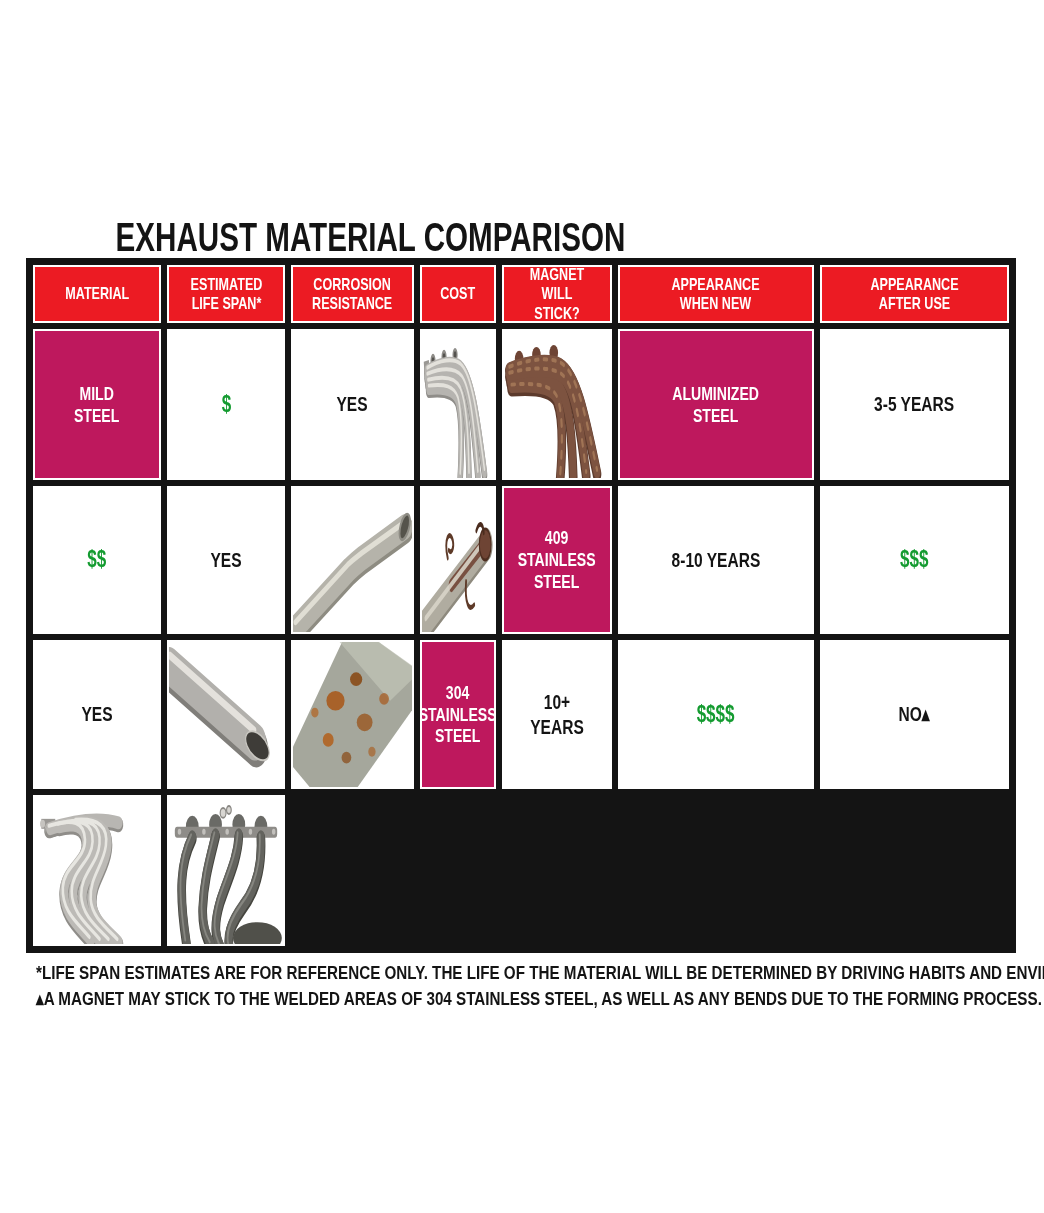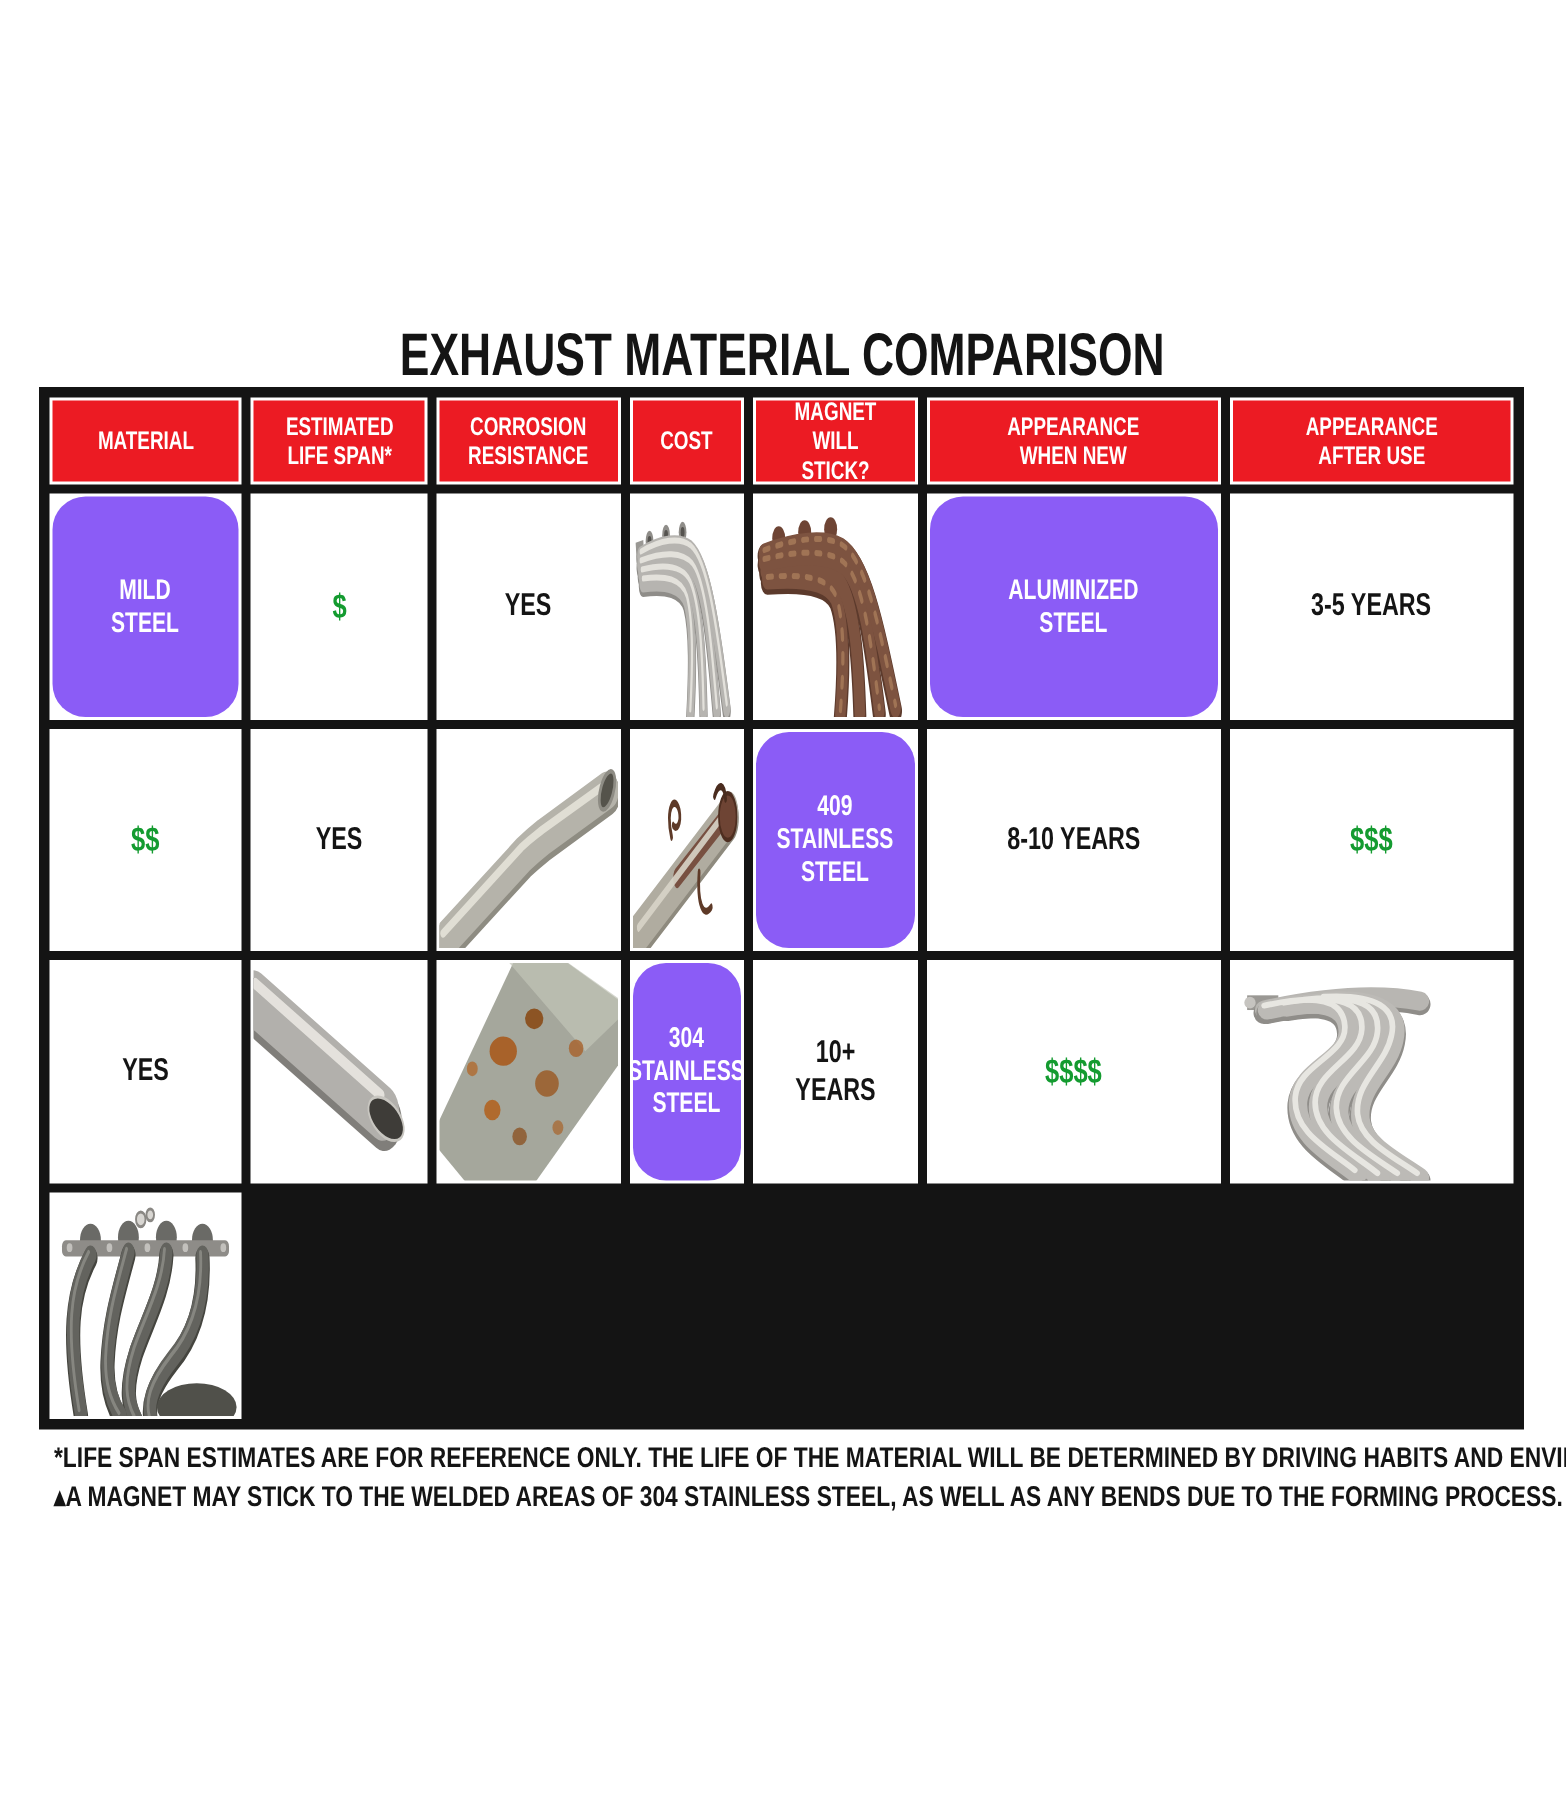--- a/index.html
+++ b/index.html
@@ -1,38 +1,38 @@
 <!DOCTYPE html>
 <html><head>
 <meta charset="utf-8">
 <style>
   html,body{margin:0;padding:0;background:#ffffff;}
   body{font-family:"Liberation Sans", sans-serif; width:1044px; height:1213px; position:relative; overflow:hidden;}
   .canvas{position:absolute; inset:0; background:#ffffff;}
 
   .title{
     position:absolute; left:26px; top:217px; width:990px;
-    text-align:center; font-weight:700; font-size:40px; line-height:1;
+    text-align:left; font-weight:700; font-size:40px; line-height:1;
     color:#141414; letter-spacing:0px; white-space:nowrap;
   }
   .cond{display:inline-block; transform:scaleX(0.74); transform-origin:50% 50%; white-space:pre-line;}
   .cond-left{display:inline-block; transform:scaleX(0.80); transform-origin:0 50%; white-space:nowrap;}
 
   .ctable{
     position:absolute; left:26px; top:258px;
     background:#141414; padding:7px;
     display:grid;
     grid-template-columns:128px 118px 123px 76px 110px 196px 189px;
     grid-template-rows:58px 151px 148px 149px 151px;
     gap:6px;
   }
   .cell{background:#ffffff; position:relative; display:flex; align-items:center; justify-content:center; overflow:hidden;}
   .fillwrap{position:absolute; inset:2px; display:flex; align-items:center; justify-content:center;}
   .hfill{background:#EC1B23;}
-  .mfill{background:#8b5cf6;border-radius:22px;}
+  .mfill{background:#be185d;}
   .htext{color:#ffffff; font-weight:700; font-size:17px; line-height:1.12; text-align:center;}
   .mtext{color:#ffffff; font-weight:700; font-size:19px; line-height:1.15; text-align:center;}
   .dtext{color:#141414; font-weight:700; font-size:21px; line-height:1.18; text-align:center;}
   .cost{color:#149B30; font-weight:700; font-size:23px;}
   .photo{position:absolute; inset:2px; background:#ffffff;}
   .photo svg{display:block; width:100%; height:100%;}
 
   .footnote{position:absolute; left:36px; color:#141414; font-weight:700; font-size:19px; line-height:1;}
   .fn1{top:963px;}
   .fn2{top:989px;}
@@ -257,20 +257,23 @@
           <span class="cond mtext">304
 STAINLESS
 STEEL</span>
         </div>
       </div>
     <div class="cell">
         <span class="cond dtext">10+ YEARS</span>
       </div>
     <div class="cell">
         <span class="cond dtext cost">$$$$</span>
+      </div>
+    <div class="cell">
+        <span class="cond dtext">NO▴</span>
       </div>
     <div class="cell">
         <div class="photo">
       <svg viewBox="0 0 196 148" preserveAspectRatio="none">
         <g fill="none" stroke-linecap="round">
           <rect x="10" y="22" width="22" height="10" fill="#9a9894"></rect>
               <circle cx="12" cy="27" r="4" fill="#c6c4c0"></circle>
           <path d="M22,32 C60,24 100,20 132,26" stroke="#8f8d89" stroke-width="15" transform="translate(0,2)"></path>
           <path d="M22,32 C60,24 100,20 132,26" stroke="#b8b6b2" stroke-width="13"></path>
           <g stroke="#8f8d89" stroke-width="15" transform="translate(0,2)">

